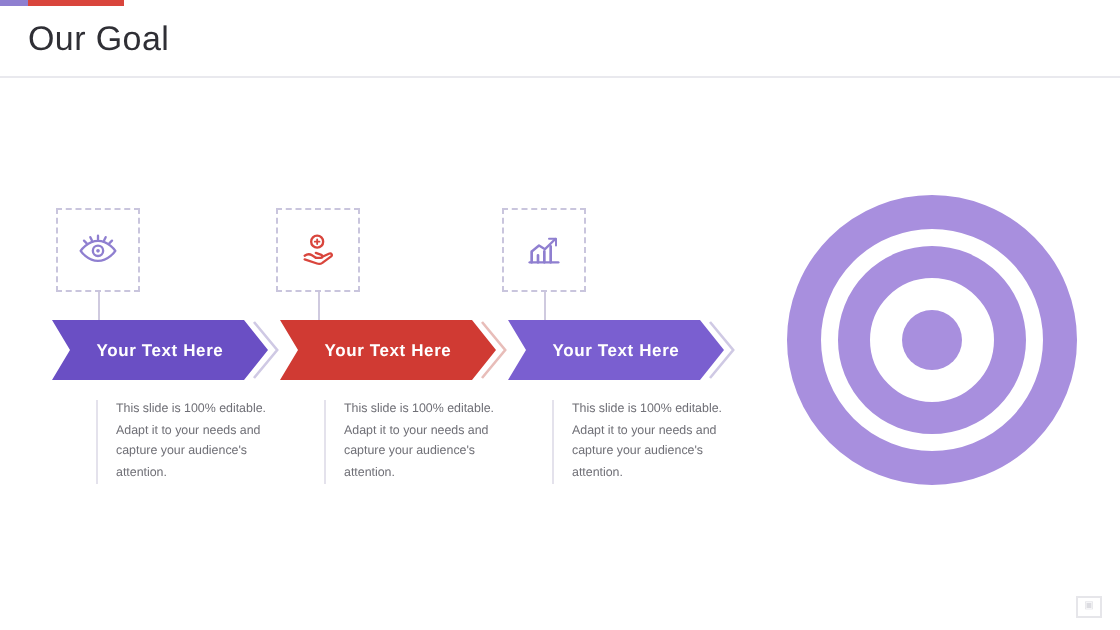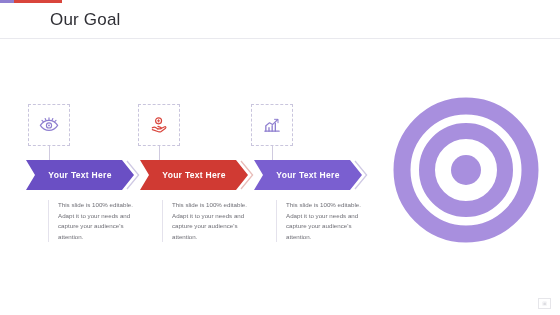--- a/index.html
+++ b/index.html
@@ -36,21 +36,20 @@
   
   .page-title {
     position: absolute;
     left: 14px;
     top: 10px;
     font-size: 17px;
     font-weight: 400;
     color: #2f2f35;
     letter-spacing: 0.2px;
     line-height: 20px;
-    margin-left: 36px;
   }
   .title-underline {
     position: absolute;
     left: 0;
     top: 38px;
     width: 560px;
     height: 1px;
     background: #e9e9ee;
   }
 

